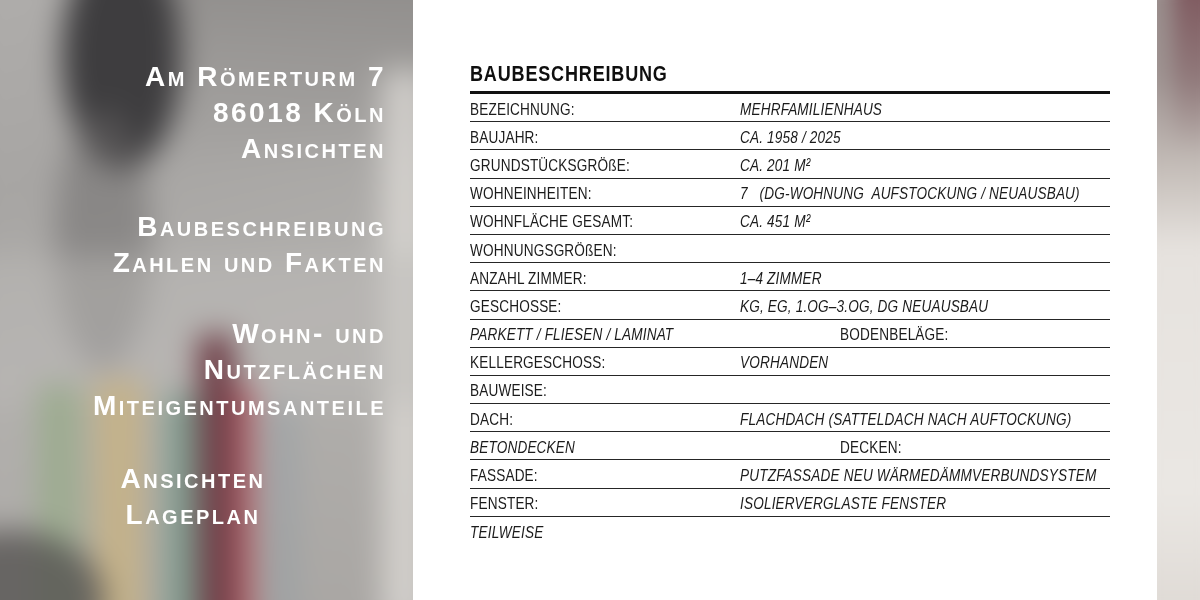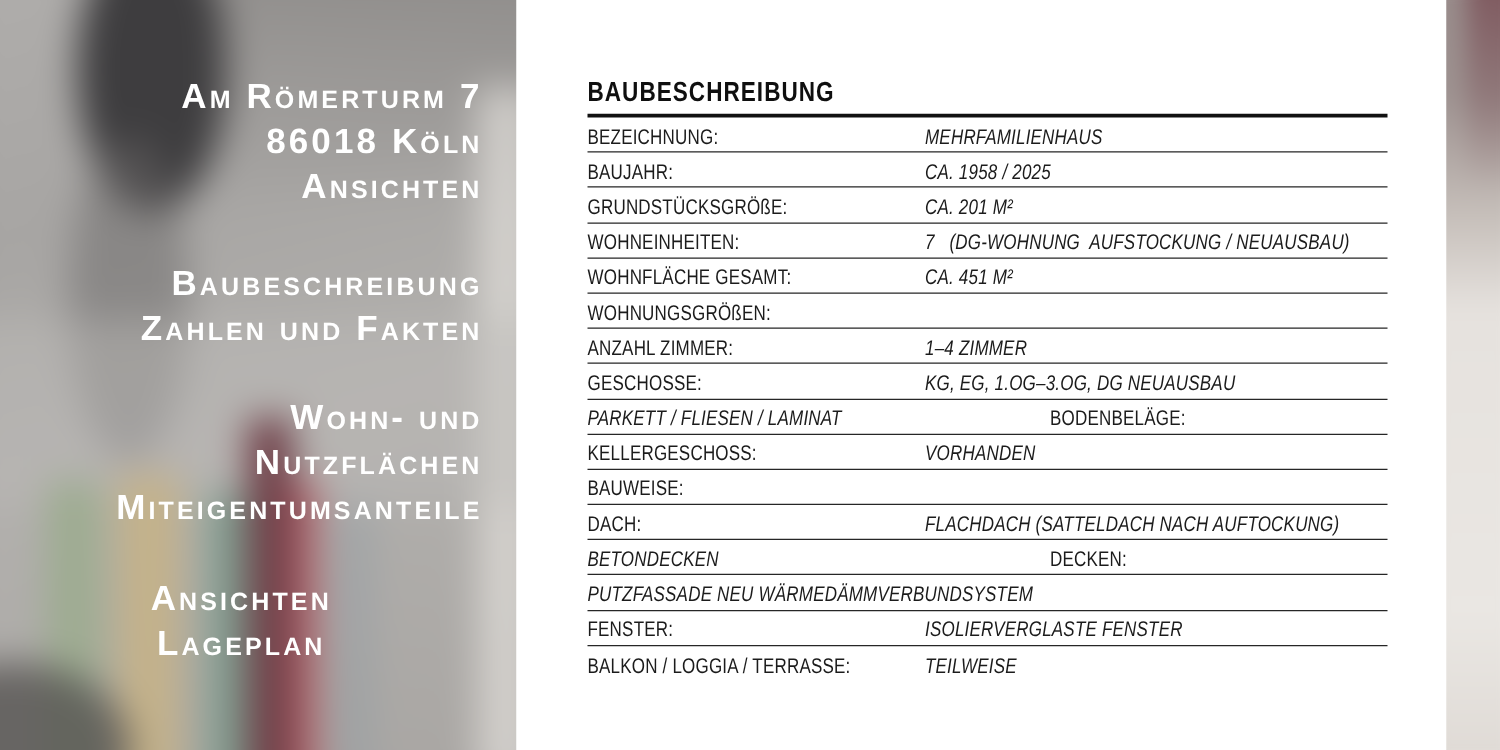--- a/index.html
+++ b/index.html
@@ -180,28 +180,28 @@
           </div>
           <div class="row">
             <div class="cell label"><span class="cond">DACH:</span></div>
             <div class="cell value"><span class="cond">FLACHDACH (SATTELDACH NACH AUFTOCKUNG)</span></div>
           </div>
           <div class="row">
             <div class="cell value"><span class="cond">BETONDECKEN</span></div>
             <div class="cell label"><span class="cond">DECKEN:</span></div>
           </div>
           <div class="row">
+            <div class="cell label"><span class="cond">FASSADE:</span></div>
             <div class="cell value"><span class="cond">PUTZFASSADE NEU WÄRMEDÄMMVERBUNDSYSTEM</span></div>
           </div>
           <div class="row">
             <div class="cell label"><span class="cond">FENSTER:</span></div>
             <div class="cell value"><span class="cond">ISOLIERVERGLASTE FENSTER</span></div>
           </div>
           <div class="row">
-            <div class="cell label"><span class="cond">BALKON / LOGGIA / TERRASSE:</span></div>
             <div class="cell value"><span class="cond">TEILWEISE</span></div>
           </div>
         </div>
     </div>
   </div>
 
   <div class="photo-right">
     <div class="blur">
       <div class="maroon-top"></div>
     </div>

